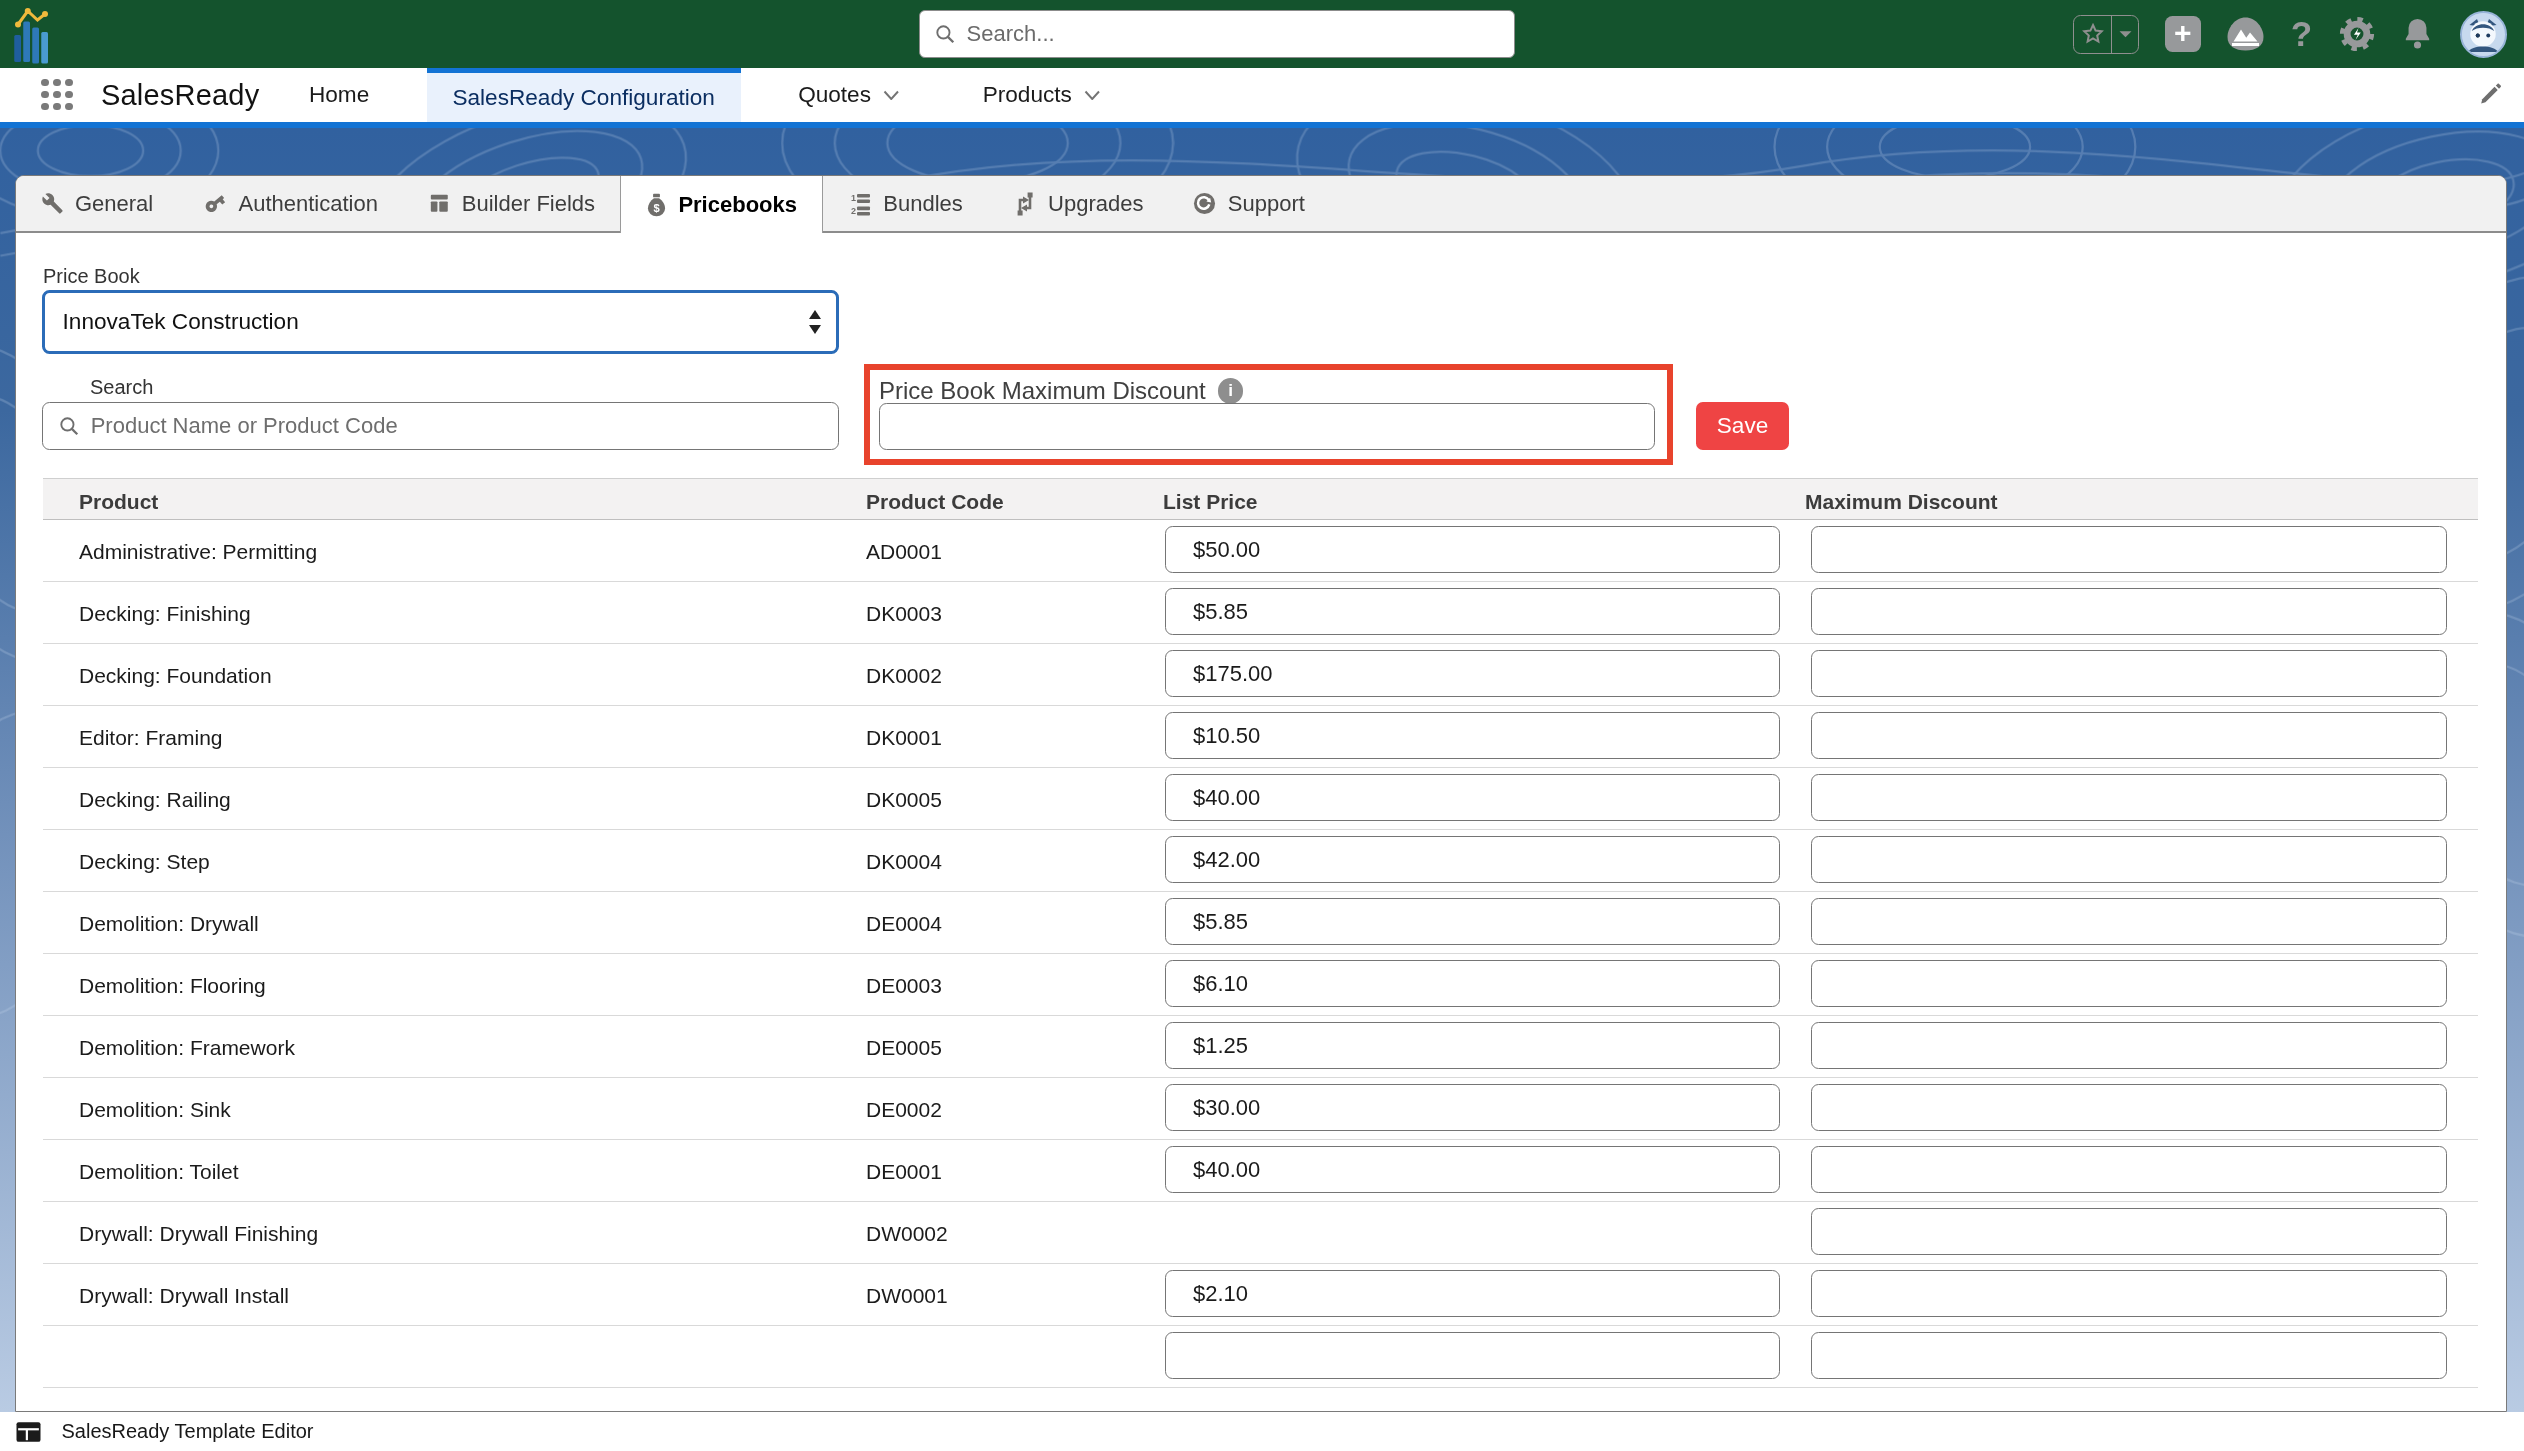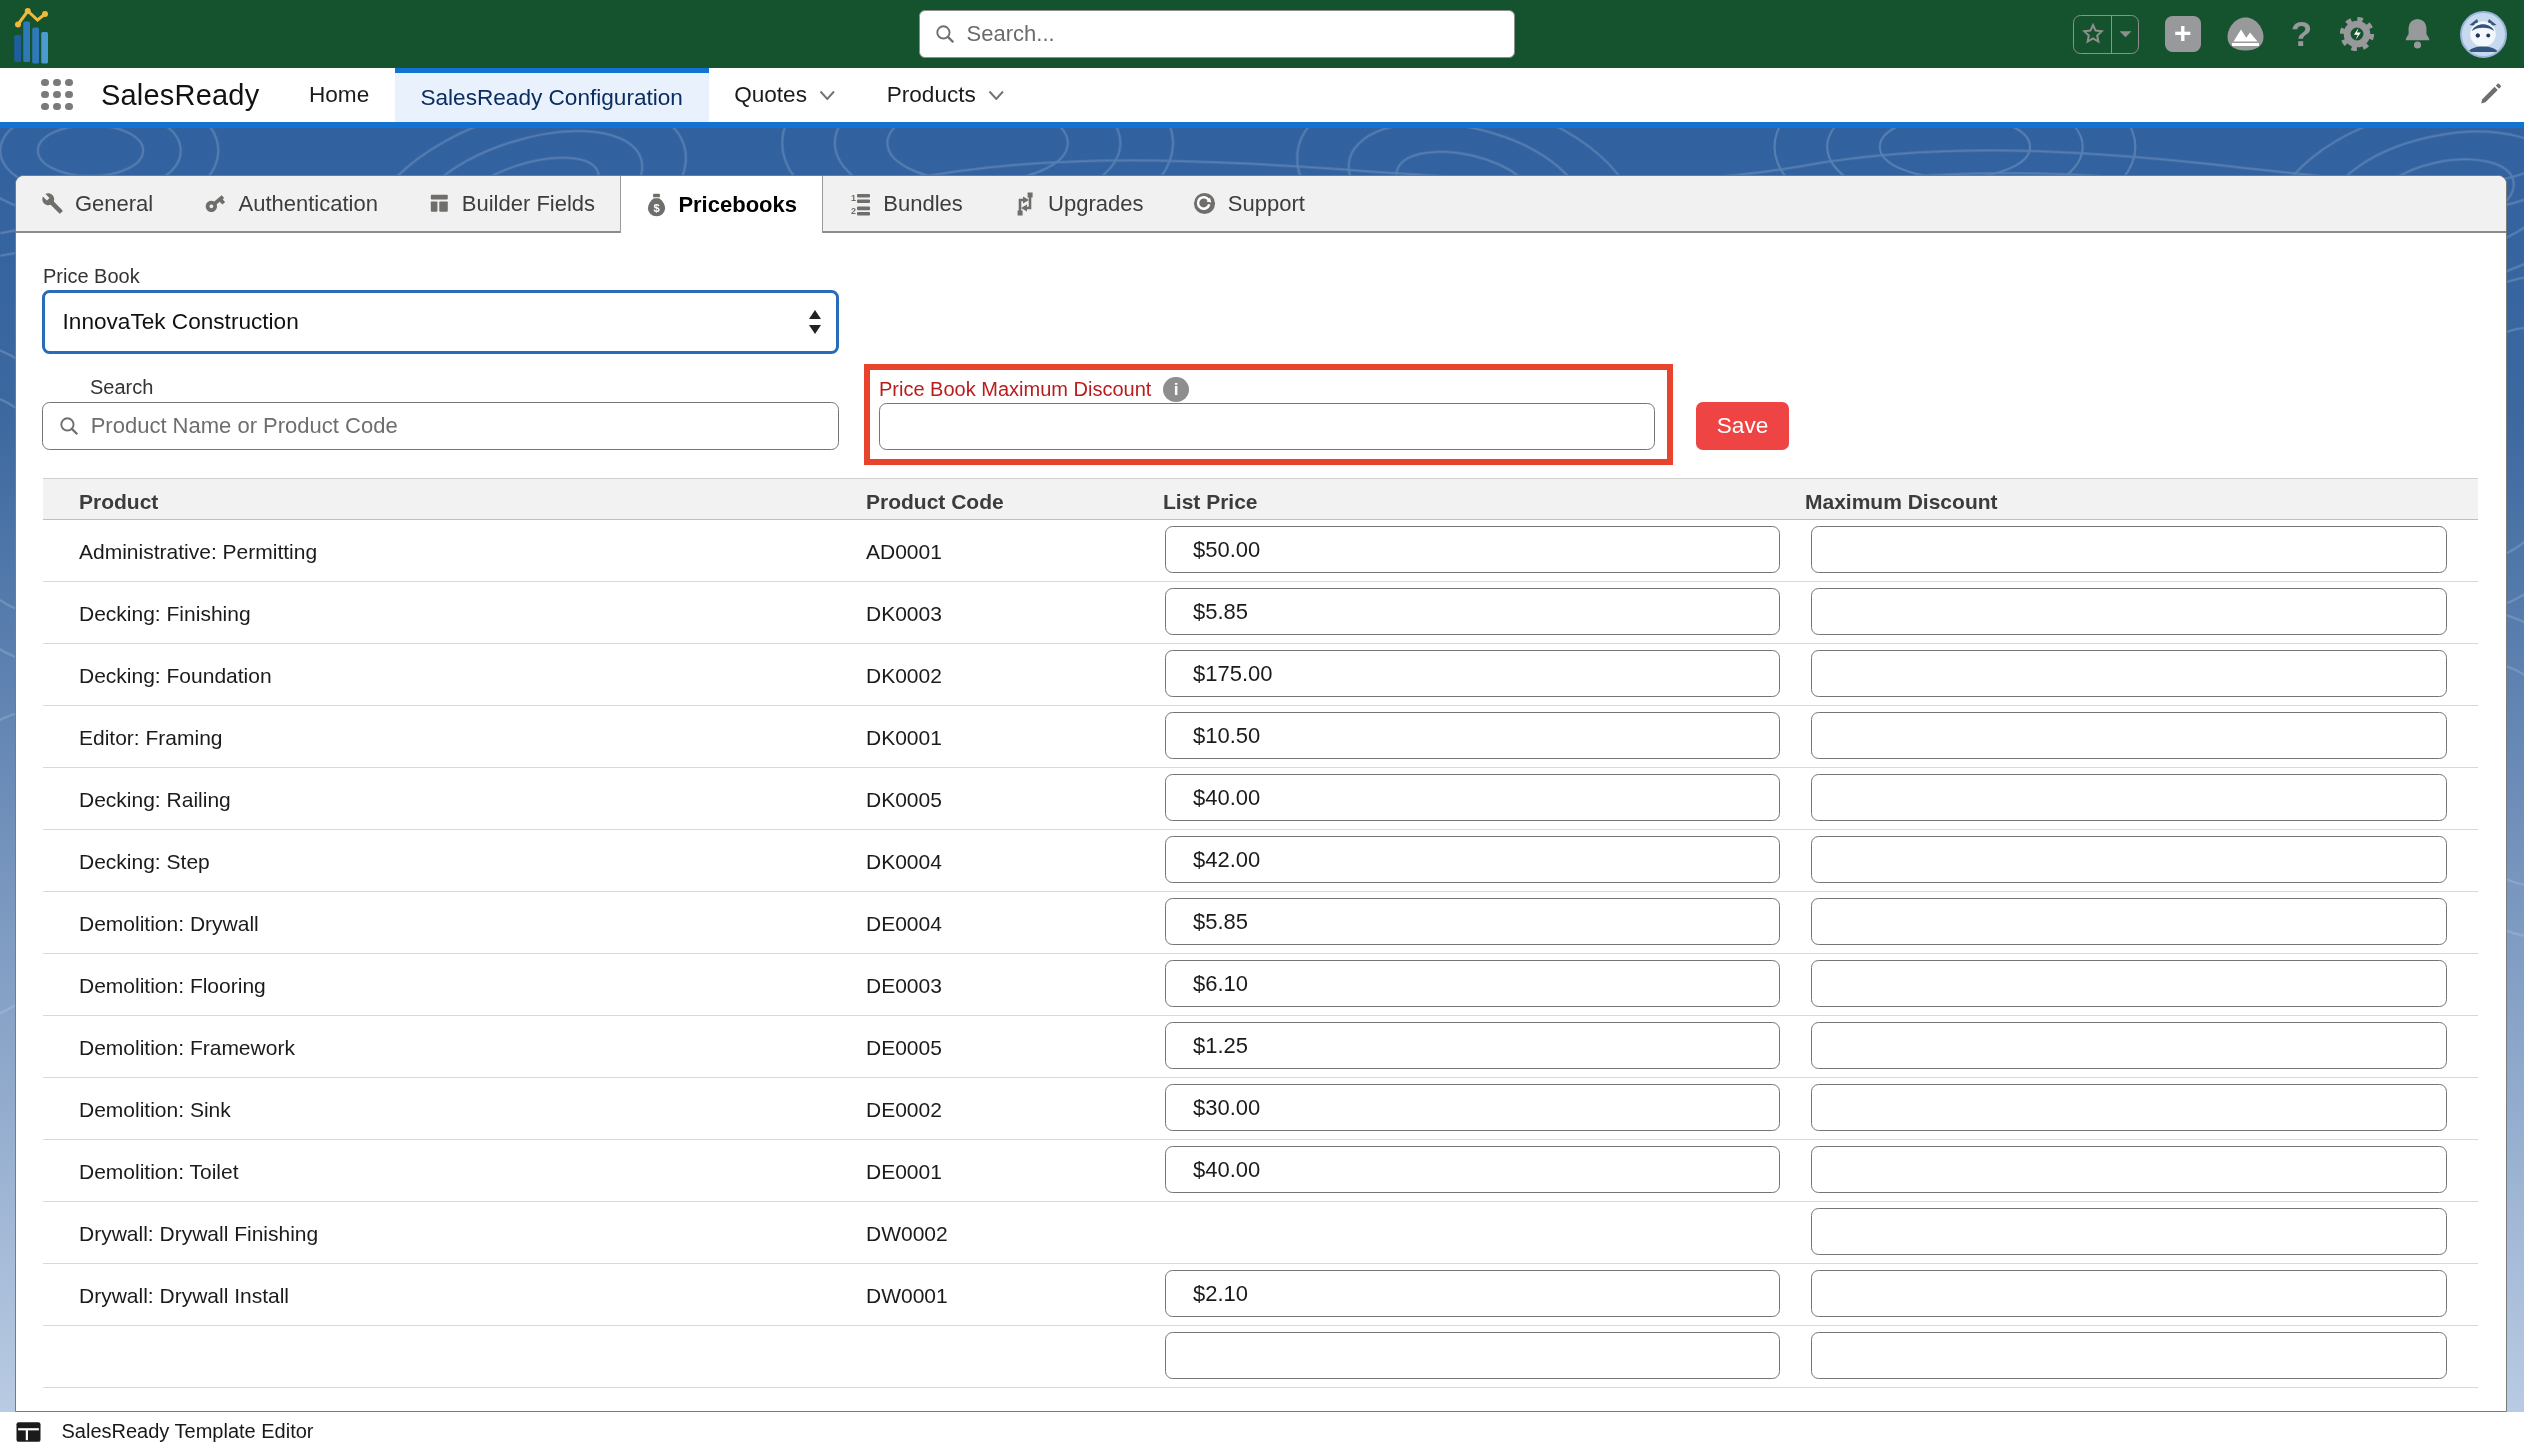--- a/index.html
+++ b/index.html
@@ -66,21 +66,21 @@
   #product-search { position:absolute; left:25.6px; top:226px; width:797px; height:48px;
                     border:1.5px solid #757575; border-radius:7.5px; display:flex; align-items:center; background:#fff; }
   #product-search svg { margin-left:15px; }
   #product-search input { border:none; outline:none; flex:1; font-size:22px; color:#333; margin-left:10.5px;
                           font-family:"Liberation Sans", sans-serif; background:transparent; }
   #product-search input::placeholder { color:#6e6e6e; }
 
   #highlight-box { position:absolute; left:848px; top:188px; width:809px; height:101px;
                    border:6.8px solid #e8432c; background:#fff; }
   #max-discount-label-row { position:absolute; left:9px; top:6.8px; display:flex; align-items:center; gap:12px; }
-  #max-discount-label { font-size:20px; color:#b91c1c; }
+  #max-discount-label { font-size:24px; color:#404040; }
   #info-icon { width:25.6px; height:25.6px; border-radius:50%; background:#8e8e8e; color:#fff;
                font-size:17.3px; font-weight:bold; display:flex; align-items:center; justify-content:center; }
   #max-discount-input { position:absolute; left:9px; top:33px; width:776px; height:47px;
                         border:1.5px solid #757575; border-radius:7.5px; font-size:22px; padding:0 15px;
                         font-family:"Liberation Sans", sans-serif; outline:none; }
   #save-btn { position:absolute; left:1680px; top:226px; width:93px; height:48px; background:#ef4444;
               border:none; border-radius:6.8px; color:#fff; font-size:22.6px; cursor:pointer;
               font-family:"Liberation Sans", sans-serif; }
 
   
@@ -225,21 +225,21 @@
       <i></i>
       <i></i>
       <i></i>
       <i></i>
       <i></i>
       <i></i>
       <i></i>
       <i></i>
   </div>
   <div id="app-name">SalesReady</div>
-  <div id="nav-items" style="display:flex; align-items:stretch;">
+  <div id="nav-items" style="display:flex; align-items:stretch;gap:32px;">
   <div class="nav-item first">
     <span>Home</span>
 
   </div>
 
   <div class="nav-item active">
     <span>SalesReady Configuration</span>
 
   </div>
 

